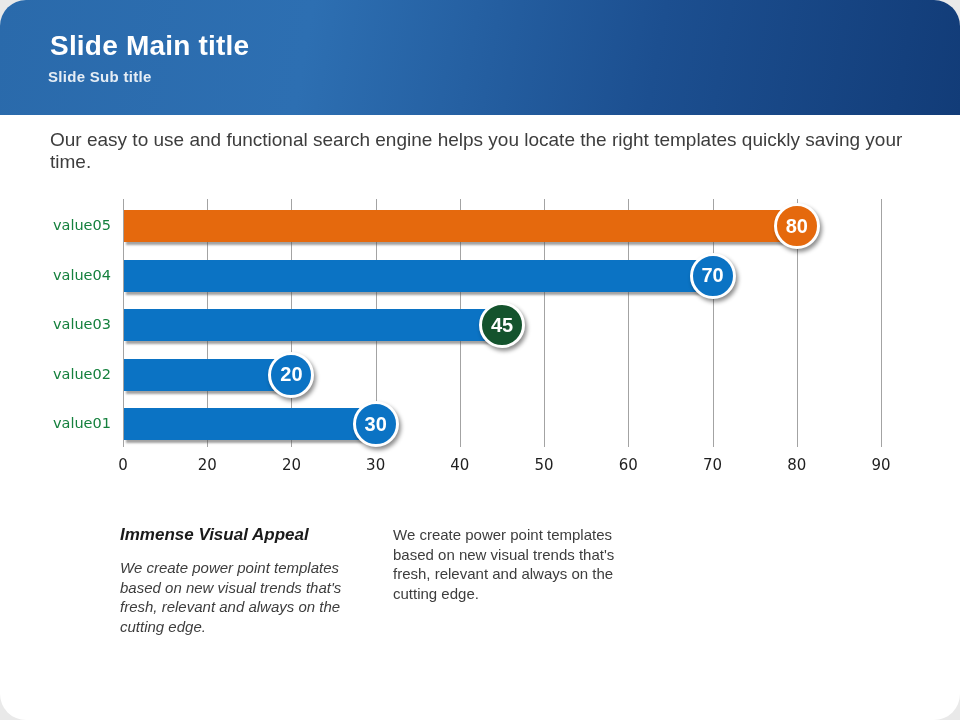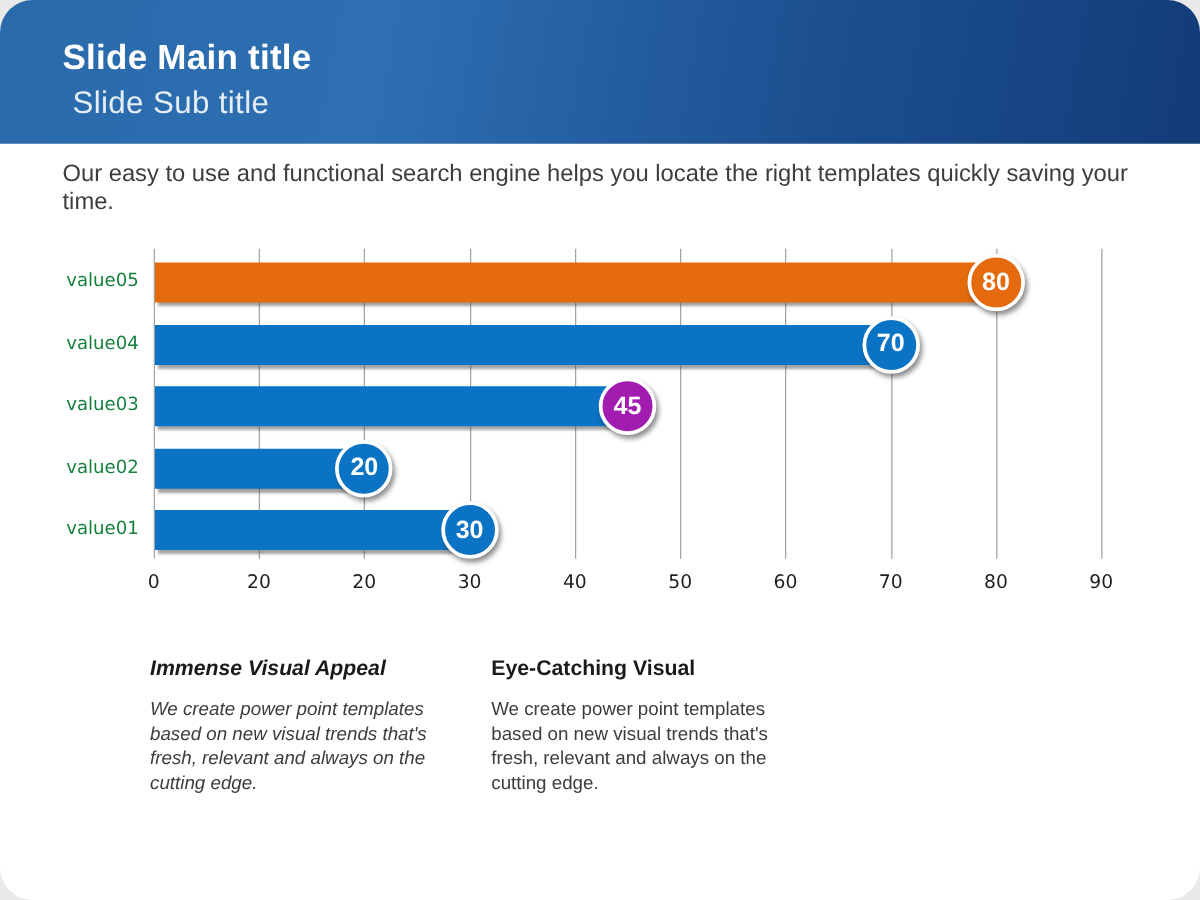--- a/index.html
+++ b/index.html
@@ -24,23 +24,23 @@
   .header .main-title {
     position: absolute;
     left: 50px; top: 30px;
     font-size: 28px;
     font-weight: bold;
     color: #ffffff;
     letter-spacing: 0.2px;
   }
   .header .sub-title {
     position: absolute;
-    left: 58px; top: 68px;
-    font-size: 25px;
-    font-weight: normal;
+    left: 48px; top: 68px;
+    font-size: 15px;
+    font-weight: bold;
     color: rgba(255,255,255,0.88);
     letter-spacing: 0.3px;
   }
   
   .intro {
     position: absolute;
     left: 50px; top: 129px;
     width: 880px;
     font-size: 19px;
     color: #3d3d3d;
@@ -136,32 +136,31 @@
       <div class="gridline" style="left: 881px; top: 199px; height: 248px;"></div>
       <div class="tick-label" style="left: 859px; top: 456px;">90</div>
       <div class="bar" style="left: 124px; top: 210px; width: 673.778px; height: 32px; background: rgb(229, 105, 13);"></div>
       <div class="cat-label" style="left: 41px; top: 217px;">value05</div>
       <div class="badge" style="left: 773.778px; top: 203px; background: rgb(229, 105, 13);">80</div>
       <div class="bar" style="left: 124px; top: 259.6px; width: 589.556px; height: 32px; background: rgb(11, 115, 196);"></div>
       <div class="cat-label" style="left: 41px; top: 266.6px;">value04</div>
       <div class="badge" style="left: 689.556px; top: 252.6px; background: rgb(11, 115, 196);">70</div>
       <div class="bar" style="left: 124px; top: 309.2px; width: 379px; height: 32px; background: rgb(11, 115, 196);"></div>
       <div class="cat-label" style="left: 41px; top: 316.2px;">value03</div>
-      <div class="badge" style="left: 479px; top: 302.2px; background: #a21caf;">45</div>
+      <div class="badge" style="left: 479px; top: 302.2px; background: #14532d;">45</div>
       <div class="bar" style="left: 124px; top: 358.8px; width: 168.444px; height: 32px; background: rgb(11, 115, 196);"></div>
       <div class="cat-label" style="left: 41px; top: 365.8px;">value02</div>
       <div class="badge" style="left: 268.444px; top: 351.8px; background: rgb(11, 115, 196);">20</div>
       <div class="bar" style="left: 124px; top: 408.4px; width: 252.667px; height: 32px; background: rgb(11, 115, 196);"></div>
       <div class="cat-label" style="left: 41px; top: 415.4px;">value01</div>
       <div class="badge" style="left: 352.667px; top: 401.4px; background: rgb(11, 115, 196);">30</div>
     </div>
 
   <div class="col col-1">
     <div class="col-heading">Immense Visual Appeal</div>
     <div class="col-body">We create power point templates based on new visual trends that's fresh, relevant and always on the cutting edge.</div>
   </div>
 
   <div class="col col-2">
-    <div class="col-heading">Eye-Catching Visual</div>
     <div class="col-body">We create power point templates based on new visual trends that's fresh, relevant and always on the cutting edge.</div>
   </div>
 
 </div>
 
 </body></html>

